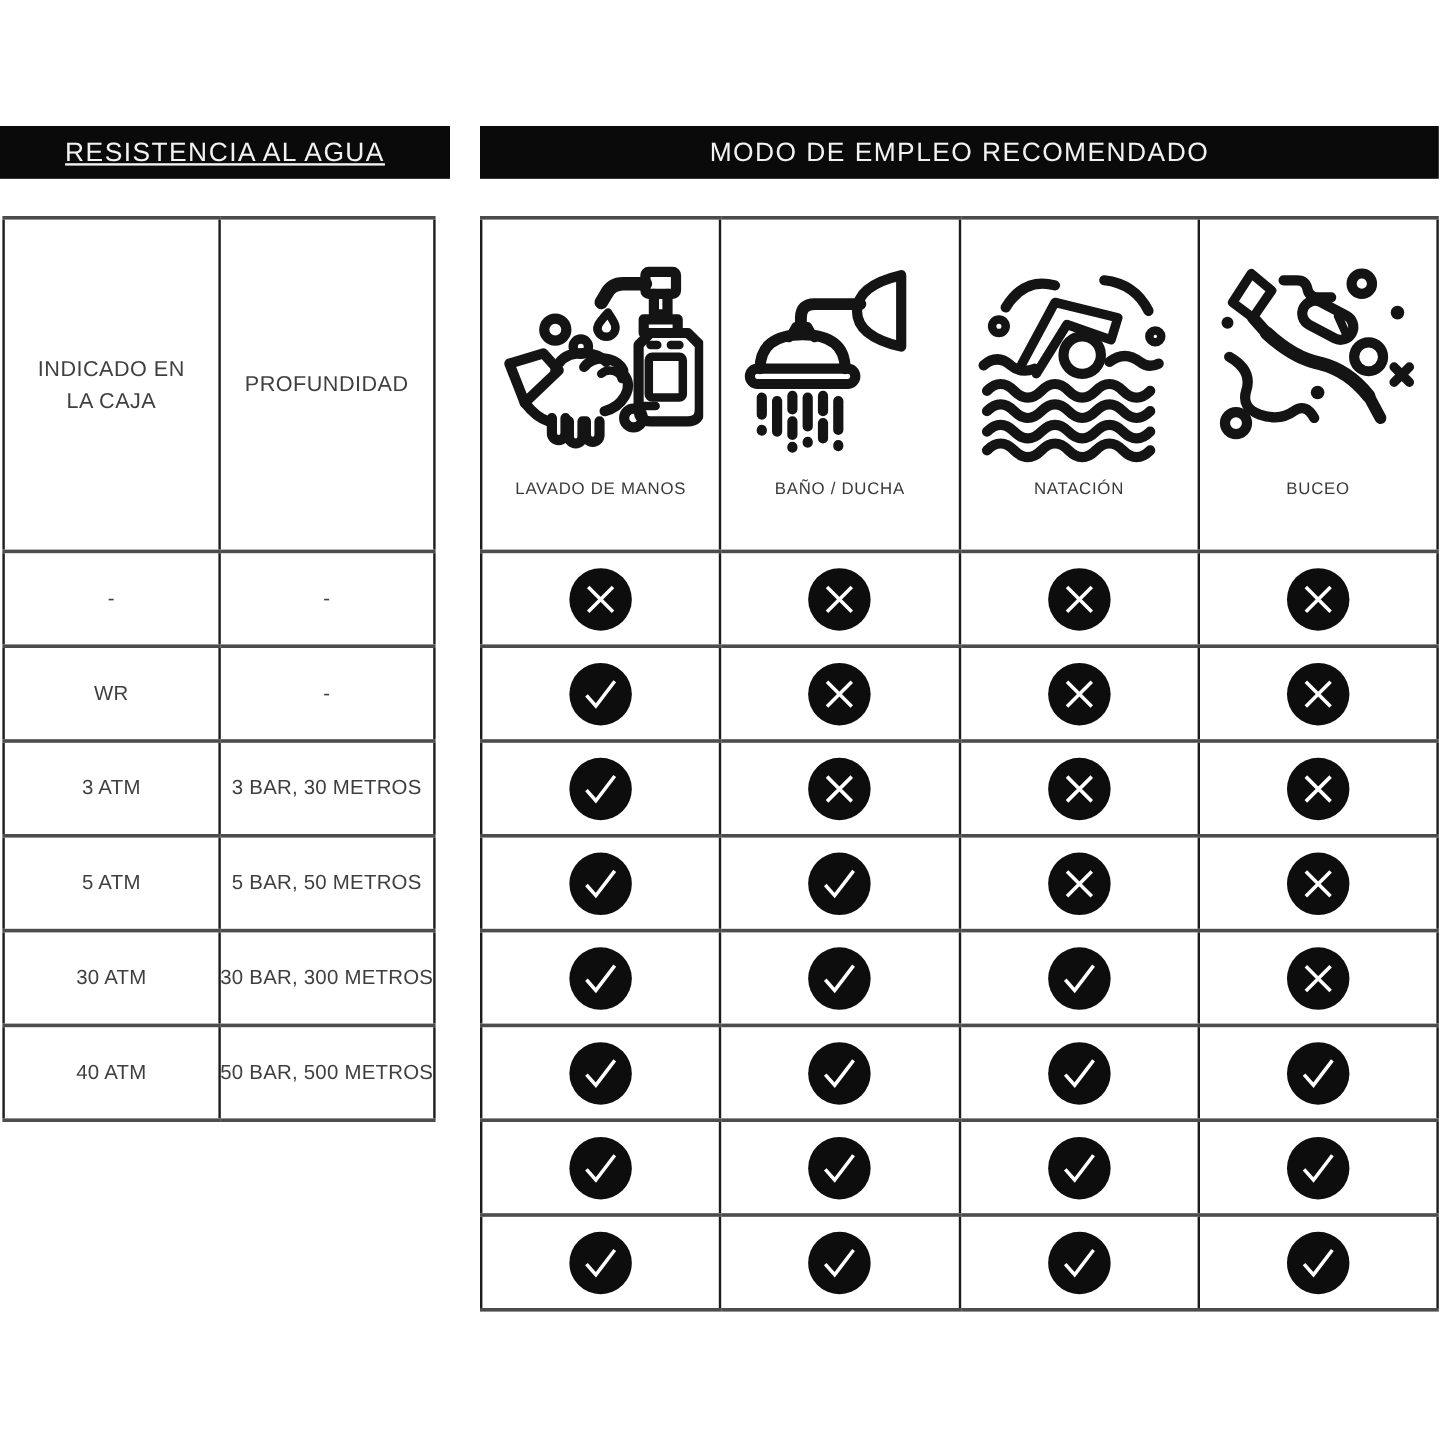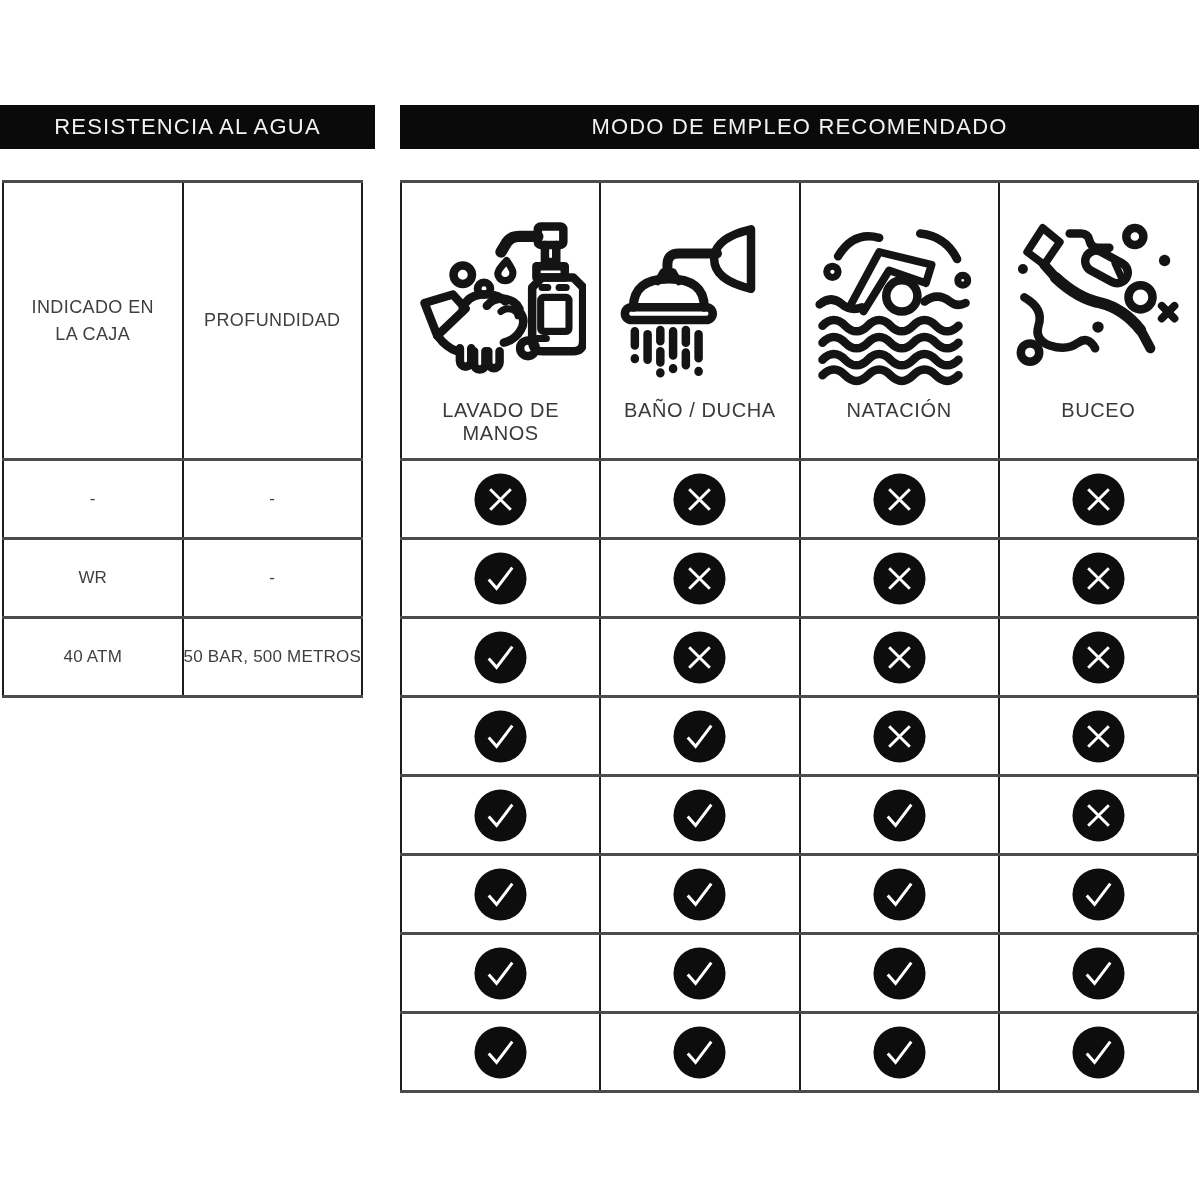--- a/index.html
+++ b/index.html
@@ -10,41 +10,41 @@
     position:relative;
     overflow:hidden;
     color:#3c3c3c;
   }
   .bar {
     position:absolute; top:105px; height:44px;
     background:#0a0a0a; color:#f2f2f2;
     display:flex; align-items:center; justify-content:center;
     font-size:22px; letter-spacing:1.2px; white-space:nowrap;
   }
-  .bar-left  { left:0;     width:375px; }
+  .bar-left  { left:0;     width:375px;text-decoration:underline; }
   .bar-right { left:400px; width:799px; }
 
   table { border-collapse:collapse; position:absolute; top:180px; table-layout:fixed; }
   .tbl-left  { left:2px;   width:361px; }
   .tbl-right { left:400px; width:799px; }
   td {
     border-top:3px solid #4c4c4c; border-bottom:3px solid #4c4c4c;
     border-left:2px solid #1c1c1c; border-right:2px solid #1c1c1c;
     text-align:center; vertical-align:middle;
     background:#ffffff;
   }
   tr.head-row { height:278px; }
   tr.data-row { height:79px; }
 
   .tbl-left td { font-size:17px; letter-spacing:0.2px; color:#3f3f3f; }
   .tbl-left tr.head-row td { font-size:18px; line-height:1.45; padding:0 16px; letter-spacing:0.4px; }
 
   .icon-cell { vertical-align:top; }
   .icon-wrap { margin:34px auto 0; width:172px; height:172px; display:flex; align-items:center; justify-content:center; }
-  .col-label { margin-top:10px; font-size:20px; letter-spacing:0.6px; color:#3a3a3a; }
+  .col-label { margin-top:10px; font-size:14px; letter-spacing:0.6px; color:#3a3a3a; }
 
   .mark { display:inline-block; width:55px; height:55px; vertical-align:middle; }
 
   .ink { fill:none; stroke:#141414; stroke-linecap:round; stroke-linejoin:round; }
   .ink-fill { fill:#141414; stroke:none; }
 </style>
 </head>
 <body>
 
 <div class="bar bar-left">
@@ -60,20 +60,32 @@
       <td>INDICADO EN LA CAJA</td>
       <td>PROFUNDIDAD</td>
     </tr>
     <tr class="data-row">
       <td>-</td>
       <td>-</td>
     </tr>
     <tr class="data-row">
       <td>WR</td>
       <td>-</td>
+    </tr>
+    <tr class="data-row">
+      <td>3 ATM</td>
+      <td>3 BAR, 30 METROS</td>
+    </tr>
+    <tr class="data-row">
+      <td>5 ATM</td>
+      <td>5 BAR, 50 METROS</td>
+    </tr>
+    <tr class="data-row">
+      <td>30 ATM</td>
+      <td>30 BAR, 300 METROS</td>
     </tr>
     <tr class="data-row">
       <td>40 ATM</td>
       <td>50 BAR, 500 METROS</td>
     </tr>
   </tbody>
 </table>
 
 <table class="tbl-right">
   <tbody>

